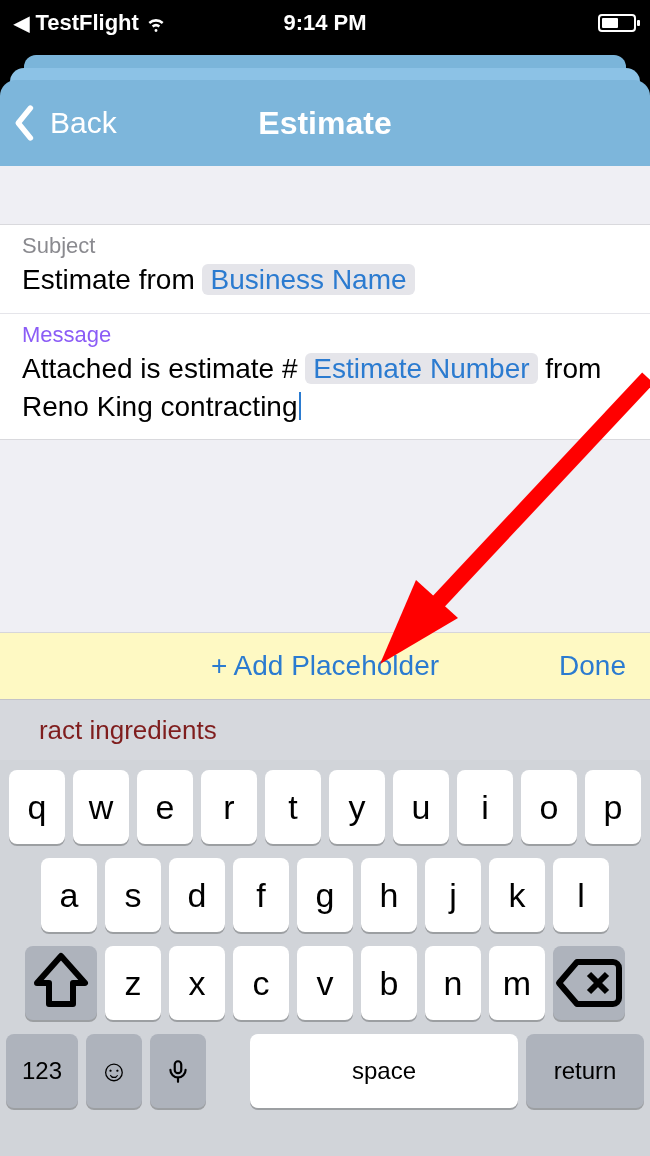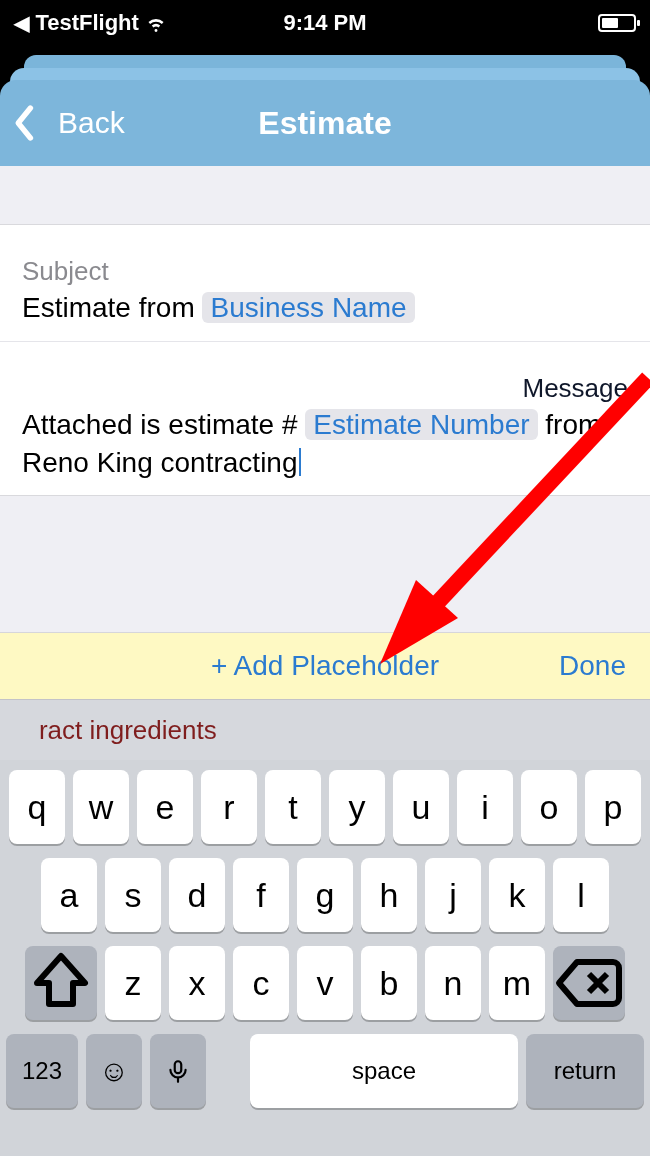--- a/index.html
+++ b/index.html
@@ -16,32 +16,32 @@
   .battery::after { content:""; position:absolute; right:-6px; top:4px; width:3px; height:6px; background:#fff; border-radius:1px; }
   .battery-fill { position:absolute; left:2px; top:2px; bottom:2px; width: 16px; background:#fff; border-radius:1px;}
   .wifi-icon { width:22px; height:22px; }
 
   
   .peek1 { position:absolute; top:55px; left:24px; right:24px; height:20px; background:#7bb5da; border-radius:12px 12px 0 0; }
   .peek2 { position:absolute; top:68px; left:10px; right:10px; height:20px; background:#8cc2e6; border-radius:14px 14px 0 0; }
 
   
   .navbar { position:absolute; top:80px; left:0; right:0; height:86px; background:#7db6db; border-radius:16px 16px 0 0; display:flex; align-items:center; justify-content:center; }
-  .nav-back { position:absolute; left:12px; display:flex; align-items:center; color:#fff; font-size:30px; gap:20px; }
+  .nav-back { position:absolute; left:12px; display:flex; align-items:center; color:#fff; font-size:30px; gap:12px; }
   .nav-back svg { width:26px; height:38px; }
   .nav-title { color:#fff; font-size:32px; font-weight:600; }
 
   
   .content { position:absolute; top:166px; left:0; right:0; bottom:0; background:#efeff4; }
   .spacer-top { height:58px; background:#efeff4; border-bottom:0; }
   .field-group { background:#fff; border-top:1px solid #d9d9dd; border-bottom:1px solid #d9d9dd; }
   .field { padding: 8px 22px 14px 22px; }
   .field + .field { border-top:1px solid #e5e5ea; margin-top:0; }
-  .field-label { font-size:26px; color:#8a8a8f; margin-bottom:2px;margin-top:23px; }
-  .field-label.active { color:#0f172a;text-align:right; }
+  .field-label { font-size:22px; color:#8a8a8f; margin-bottom:2px; }
+  .field-label.active { color:#8b5cf6; }
   .field-body { font-size:28px; color:#000; line-height:1.35; }
   .token { background:#e5e5ea; color:#2b7bd0; border-radius:6px; padding:0 8px; }
   .caret-line { display:inline-block; width:2px; height:28px; background:#2b7bd0; vertical-align:-4px; margin-left:1px; }
 
   
   .kb-toolbar { position:absolute; top:466px; left:0; right:0; height:68px; background:#fef9c3; border-top:1px solid #d6d6db; border-bottom:1px solid #c3c3c8; display:flex; align-items:center; }
   .kb-toolbar .add-ph { position:absolute; left:50%; transform:translateX(-50%); color:#2b7bd0; font-size:28px; }
   .kb-toolbar .done { position:absolute; right:24px; color:#2b7bd0; font-size:28px;text-align:center; }
 
   

